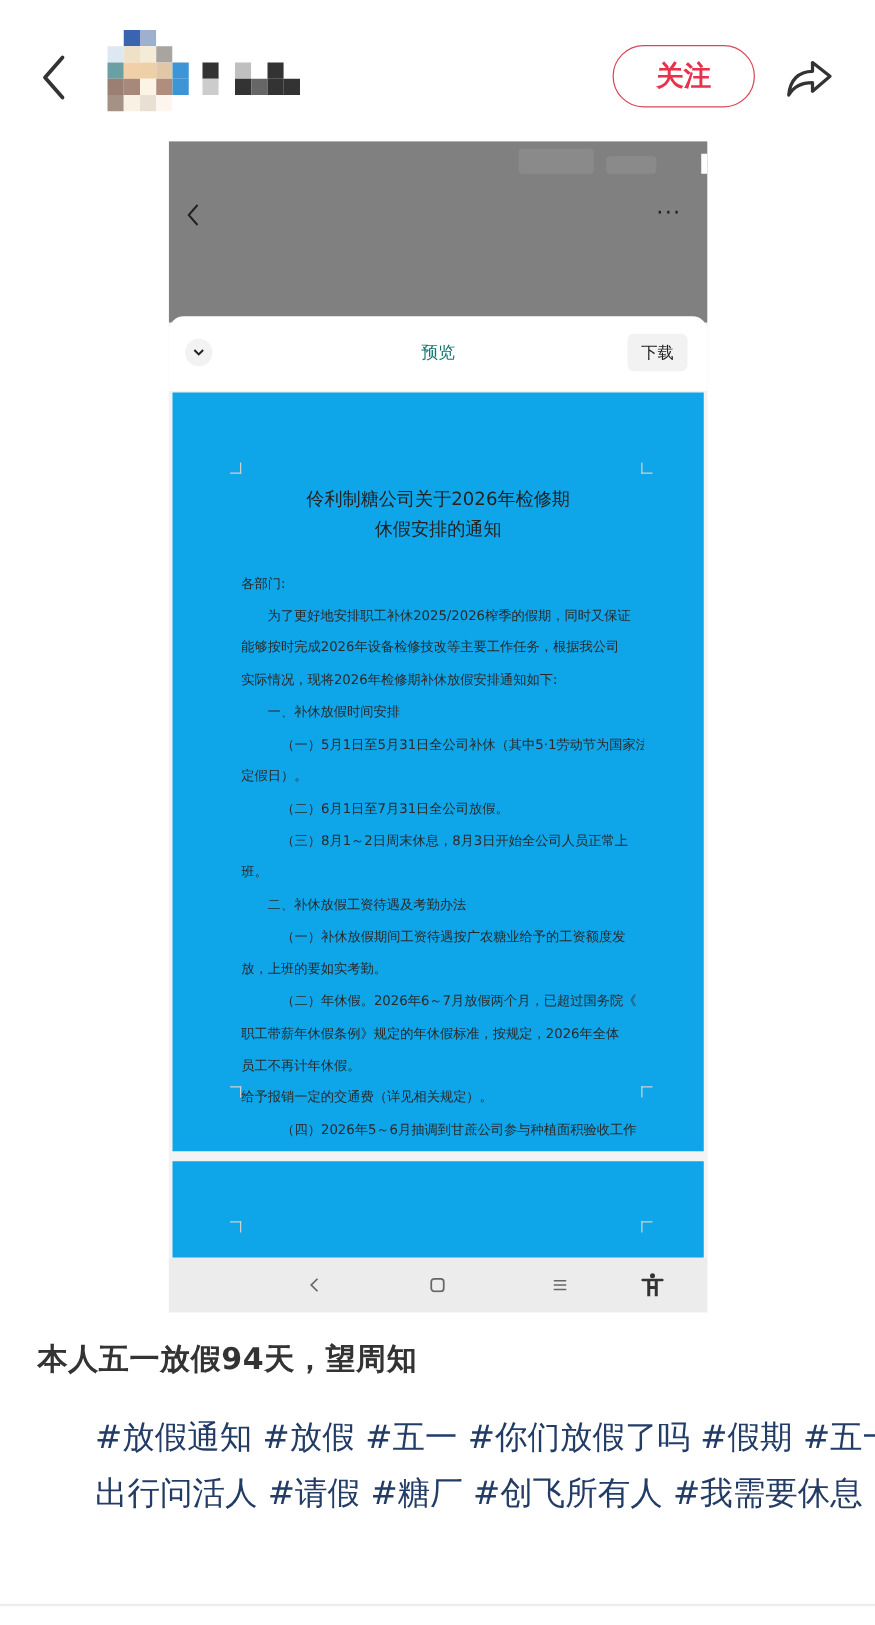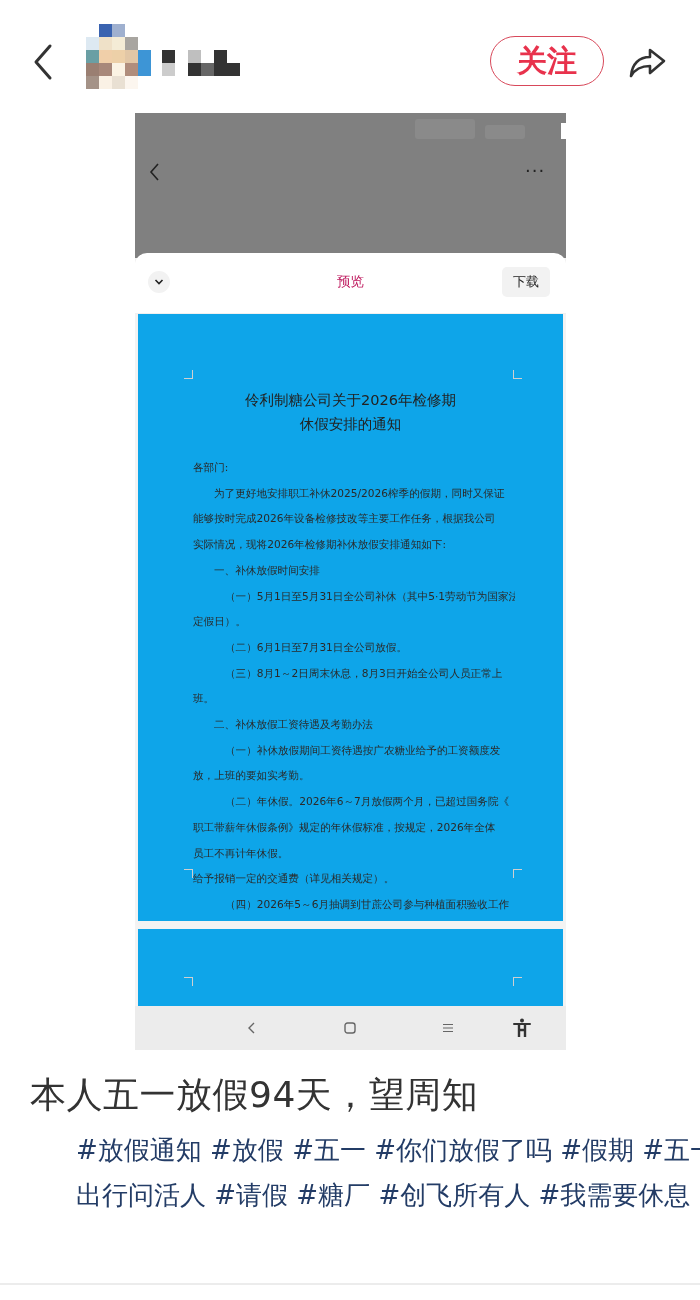--- a/index.html
+++ b/index.html
@@ -10,35 +10,35 @@
   .header { position: absolute; left: 0; top: 0; width: 700px; height: 112px; }
   .back-btn { position: absolute; left: 28px; top: 40px; width: 32px; height: 44px; cursor: pointer; }
   .avatar { position: absolute; left: 86px; top: 24px; width: 66px; height: 66px; display: grid;
             grid-template-columns: repeat(5, 13px); grid-template-rows: repeat(5, 13px); }
   .avatar span { display: block; width: 13px; height: 13px; }
   .username { position: absolute; left: 162px; top: 50px; width: 80px; height: 26px; display: grid;
               grid-template-columns: repeat(6, 13px); grid-template-rows: repeat(2, 13px); }
   .username span { display: block; width: 13px; height: 13px; }
   .follow-btn { position: absolute; left: 490px; top: 36px; width: 114px; height: 50px;
                 border: 1.5px solid #d8485a; border-radius: 25px; color: #e8324c;
-                font-size: 30px; font-weight: bold; display: flex; align-items: center; justify-content: center;
+                font-size: 22px; font-weight: bold; display: flex; align-items: center; justify-content: center;
                 cursor: pointer; background: #fff; }
   .share-btn { position: absolute; left: 626px; top: 42px; width: 44px; height: 40px; cursor: pointer; }
 
   
   .shot { position: absolute; left: 135px; top: 113px; width: 431px; height: 937px; background: #f1f1f1; overflow: hidden; }
   .shot-top { position: absolute; left: 0; top: 0; width: 431px; height: 145px; background: #808080; }
   .shot-top .ghost { position: absolute; background: #8a8a8a; border-radius: 3px; }
   .shot-back { position: absolute; left: 12px; top: 48px; width: 16px; height: 22px; cursor: pointer; }
   .shot-more { position: absolute; left: 390px; top: 50px; color: #222; font-size: 18px; letter-spacing: 1px; cursor: pointer; line-height: 16px; }
 
   .sheet { position: absolute; left: 0; top: 140px; width: 431px; height: 797px; background: #fff; border-radius: 12px 12px 0 0; }
   .sheet-collapse { position: absolute; left: 13px; top: 18px; width: 22px; height: 22px; border-radius: 50%; background: #f2f2f2;
                     display: flex; align-items: center; justify-content: center; cursor: pointer; }
-  .sheet-title { position: absolute; left: 0; width: 431px; top: 20px; text-align: center; font-size: 13.5px; color: #be185d; }
+  .sheet-title { position: absolute; left: 0; width: 431px; top: 20px; text-align: center; font-size: 13.5px; color: #0f766e; }
   .sheet-download { position: absolute; left: 367px; top: 14px; width: 48px; height: 30px; background: #f2f2f2; border-radius: 5px;
                     font-size: 13px; color: #222; display: flex; align-items: center; justify-content: center; cursor: pointer; }
 
   .doc-area { position: absolute; left: 0; top: 60px; width: 431px; height: 693px; background: #f3f3f3; border-top: 1px solid #f0f0f0; }
   .page { position: absolute; left: 3px; background: #0ea5e9; width: 425px; }
   .page1 { top: 0; height: 607px; }
   .page2 { top: 615px; height: 78px; }
   .corner { position: absolute; width: 9px; height: 9px; border-color: #cfcfcf; border-style: solid; border-width: 0; }
   .c-tl { border-right-width: 1px; border-bottom-width: 1px; }
   .c-tr { border-left-width: 1px; border-bottom-width: 1px; }
@@ -49,21 +49,21 @@
                font-family: "DejaVu Sans", "Liberation Sans", sans-serif; font-size: 14.5px; line-height: 24px; color: #222; }
   .doc-body { position: absolute; left: 55px; width: 322px; top: 141px; font-size: 10.6px; line-height: 25.7px; color: #2a2a2a; }
   .doc-body p { white-space: nowrap; overflow: hidden; }
   .ind2 { padding-left: 21px; }
   .ind3 { padding-left: 32px; }
 
   .nav-bar { position: absolute; left: 0; top: 753px; width: 431px; height: 44px; background: #ececec; }
   .nav-item { position: absolute; top: 12px; width: 22px; height: 20px; cursor: pointer; display: flex; align-items: center; justify-content: center; }
 
   
-  .post-title { position: absolute; left: 30px; top: 1071px; font-size: 36px; font-weight: normal; color: #333; letter-spacing: 0.5px; }
+  .post-title { position: absolute; left: 30px; top: 1071px; font-size: 24px; font-weight: bold; color: #333; letter-spacing: 0.5px; }
   .post-tags { position: absolute; left: 30px; top: 1128px; width: 645px; font-size: 26px; line-height: 45px; color: #233c66; margin-left: 46px; }
   .post-tags .tag { cursor: pointer; }
   .divider { position: absolute; left: 0; top: 1283px; width: 700px; height: 2px; background: #ececec; }
 </style>
 </head>
 <body>
 
 <div class="header">
   <div class="back-btn">
     <svg width="32" height="44" viewBox="0 0 32 44">

